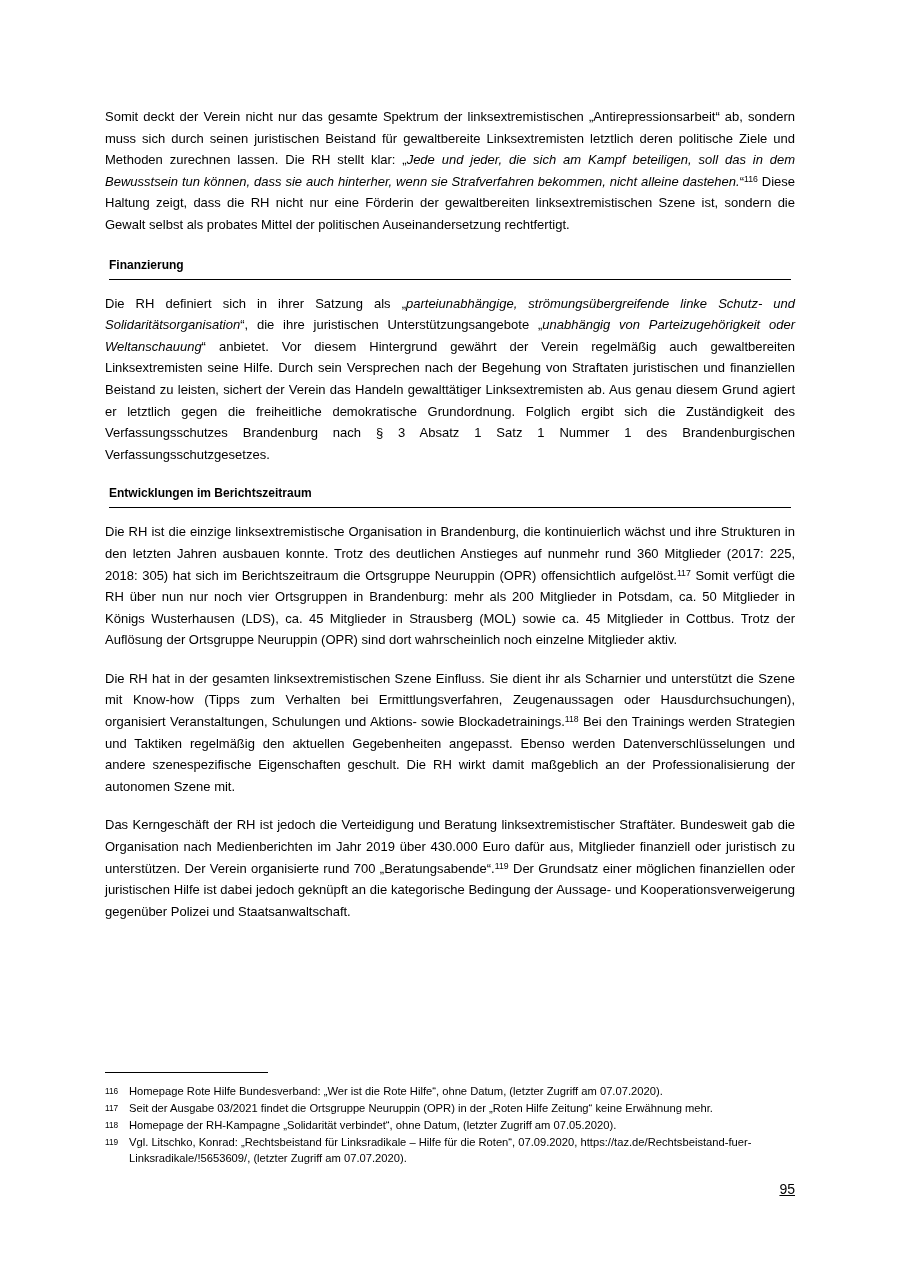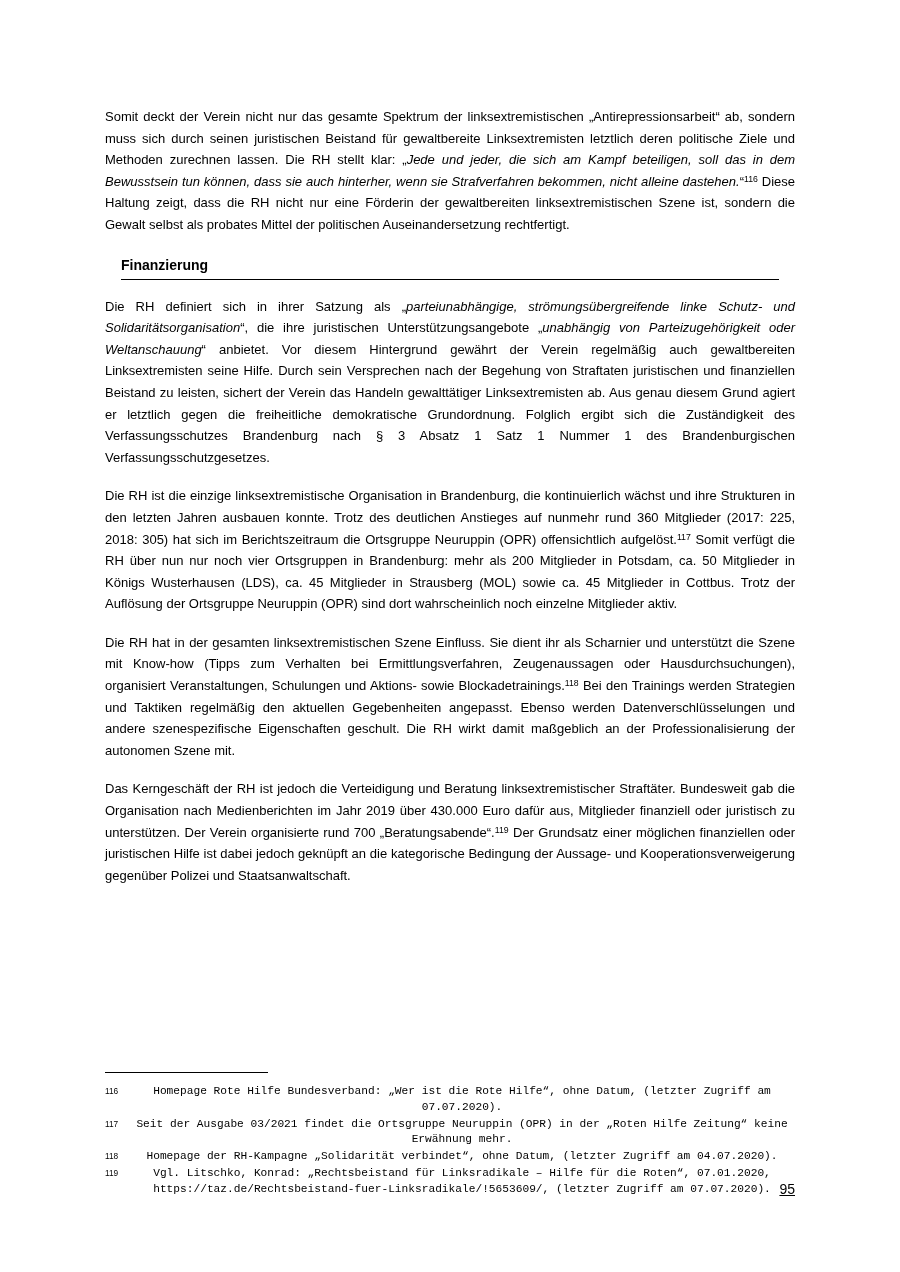--- a/index.html
+++ b/index.html
@@ -30,24 +30,24 @@
     font-size: 13px;
     line-height: 21.6px;
     text-align: justify;
     text-justify: inter-word;
     hyphens: manual;
   }
   p.body-par.tight {
     margin-bottom: 16px;
   }
   .section-head {
-    margin: 16px;
+    margin: 4px;
     padding: 0 0 4px 0;
     border-bottom: 1.6px solid #000;
-    font-size: 14px;
+    font-size: 12px;
     font-weight: bold;
     line-height: 19px;
   }
   .head-block {
     margin: 19px 0 13px 0;
   }
   .head-block.first {
     margin-top: 20px;
   }
   i, .it {
@@ -78,22 +78,21 @@
   }
   .fn-num {
     flex: 0 0 24px;
     font-size: 8.3px;
     line-height: 15.6px;
     vertical-align: top;
     padding-top: 0px;
   }
   .fn-text {
     flex: 1 1 auto;
-    text-align: center;
-    font-family: Liberation Mono, monospace;
+    text-align: left;
   }
   .page-number {
     position: absolute;
     right: 105px;
     top: 1180px;
     font-size: 14px;
     line-height: 18px;
     text-align: center;
     text-decoration: underline;
   }
@@ -108,20 +107,23 @@
     <p class="body-par"><span>Somit deckt der Verein nicht nur das gesamte Spektrum der linksextremistischen „Antirepressionsarbeit“ ab, sondern muss sich durch seinen juristischen Beistand für gewaltbereite Linksextremisten letztlich deren politische Ziele und Methoden zurechnen lassen. Die RH stellt klar: „</span><i>Jede und jeder, die sich am Kampf beteiligen, soll das in dem Bewusstsein tun können, dass sie auch hinterher, wenn sie Strafverfahren bekommen, nicht alleine dastehen.</i><span>“</span><sup>116</sup><span> Diese Haltung zeigt, dass die RH nicht nur eine Förderin der gewaltbereiten linksextremistischen Szene ist, sondern die Gewalt selbst als probates Mittel der politischen Auseinandersetzung rechtfertigt.</span></p>
 
     <div class="head-block first">
       <h2 class="section-head">Finanzierung</h2>
     </div>
 
 
 
     <p class="body-par"><span>Die RH definiert sich in ihrer Satzung als „</span><i>parteiunabhängige, strömungsübergreifende linke Schutz- und Solidaritätsorganisation</i><span>“, die ihre juristischen Unterstützungsangebote „</span><i>unabhängig von Parteizugehörigkeit oder Weltanschauung</i><span>“ anbietet. Vor diesem Hintergrund gewährt der Verein regelmäßig auch gewaltbereiten Linksextremisten seine Hilfe. Durch sein Versprechen nach der Begehung von Straftaten juristischen und finanziellen Beistand zu leisten, sichert der Verein das Handeln gewalttätiger Linksextremisten ab. Aus genau diesem Grund agiert er letztlich gegen die freiheitliche demokratische Grundordnung. Folglich ergibt sich die Zuständigkeit des Verfassungsschutzes Brandenburg nach § 3 Absatz 1 Satz 1 Nummer 1 des Brandenburgischen Verfassungsschutzgesetzes.</span></p>
 
+    <div class="head-block">
+      <h2 class="section-head">Entwicklungen im Berichtszeitraum</h2>
+    </div>
 
     <p class="body-par"><span>Die RH ist die einzige linksextremistische Organisation in Brandenburg, die kontinuierlich wächst und ihre Strukturen in den letzten Jahren ausbauen konnte. Trotz des deutlichen Anstieges auf nunmehr rund 360 Mitglieder (2017: 225, 2018: 305) hat sich im Berichtszeitraum die Ortsgruppe Neuruppin (OPR) offensichtlich aufgelöst.</span><sup>117</sup><span> Somit verfügt die RH über nun nur noch vier Ortsgruppen in Brandenburg: mehr als 200 Mitglieder in Potsdam, ca. 50 Mitglieder in Königs Wusterhausen (LDS), ca. 45 Mitglieder in Strausberg (MOL) sowie ca. 45 Mitglieder in Cottbus. Trotz der Auflösung der Ortsgruppe Neuruppin (OPR) sind dort wahrscheinlich noch einzelne Mitglieder aktiv.</span></p>
 
     <p class="body-par"><span>Die RH hat in der gesamten linksextremistischen Szene Einfluss. Sie dient ihr als Scharnier und unterstützt die Szene mit Know-how (Tipps zum Verhalten bei Ermittlungsverfahren, Zeugenaussagen oder Hausdurchsuchungen), organisiert Veranstaltungen, Schulungen und Aktions- sowie Blockadetrainings.</span><sup>118</sup><span> Bei den Trainings werden Strategien und Taktiken regelmäßig den aktuellen Gegebenheiten angepasst. Ebenso werden Datenverschlüsselungen und andere szenespezifische Eigenschaften geschult. Die RH wirkt damit maßgeblich an der Professionalisierung der autonomen Szene mit.</span></p>
 
     <p class="body-par tight"><span>Das Kerngeschäft der RH ist jedoch die Verteidigung und Beratung linksextremistischer Straftäter. Bundesweit gab die Organisation nach Medienberichten im Jahr 2019 über 430.000 Euro dafür aus, Mitglieder finanziell oder juristisch zu unterstützen. Der Verein organisierte rund 700 „Beratungsabende“.</span><sup>119</sup><span> Der Grundsatz einer möglichen finanziellen oder juristischen Hilfe ist dabei jedoch geknüpft an die kategorische Bedingung der Aussage- und Kooperationsverweigerung gegenüber Polizei und Staatsanwaltschaft.</span></p>
 
   </div>
 
   <div class="footnotes">
@@ -132,24 +134,24 @@
       <div class="fn-text">Homepage Rote Hilfe Bundesverband: „Wer ist die Rote Hilfe“, ohne Datum, (letzter Zugriff am 07.07.2020).</div>
     </div>
 
     <div class="fn-item">
       <div class="fn-num">117</div>
       <div class="fn-text">Seit der Ausgabe 03/2021 findet die Ortsgruppe Neuruppin (OPR) in der „Roten Hilfe Zeitung“ keine Erwähnung mehr.</div>
     </div>
 
     <div class="fn-item">
       <div class="fn-num">118</div>
-      <div class="fn-text">Homepage der RH-Kampagne „Solidarität verbindet“, ohne Datum, (letzter Zugriff am 04.07.2020).</div>
+      <div class="fn-text">Homepage der RH-Kampagne „Solidarität verbindet“, ohne Datum, (letzter Zugriff am 07.05.2020).</div>
     </div>
 
     <div class="fn-item">
       <div class="fn-num">119</div>
-      <div class="fn-text">Vgl. Litschko, Konrad: „Rechtsbeistand für Linksradikale – Hilfe für die Roten“, 07.01.2020, https://taz.de/Rechtsbeistand-fuer-Linksradikale/!5653609/, (letzter Zugriff am 07.07.2020).</div>
+      <div class="fn-text">Vgl. Litschko, Konrad: „Rechtsbeistand für Linksradikale – Hilfe für die Roten“, 07.09.2020, https://taz.de/Rechtsbeistand-fuer-Linksradikale/!5653609/, (letzter Zugriff am 07.07.2020).</div>
     </div>
   </div>
 
   <div class="page-number">95</div>
 
 </div>
 
 </body></html>

